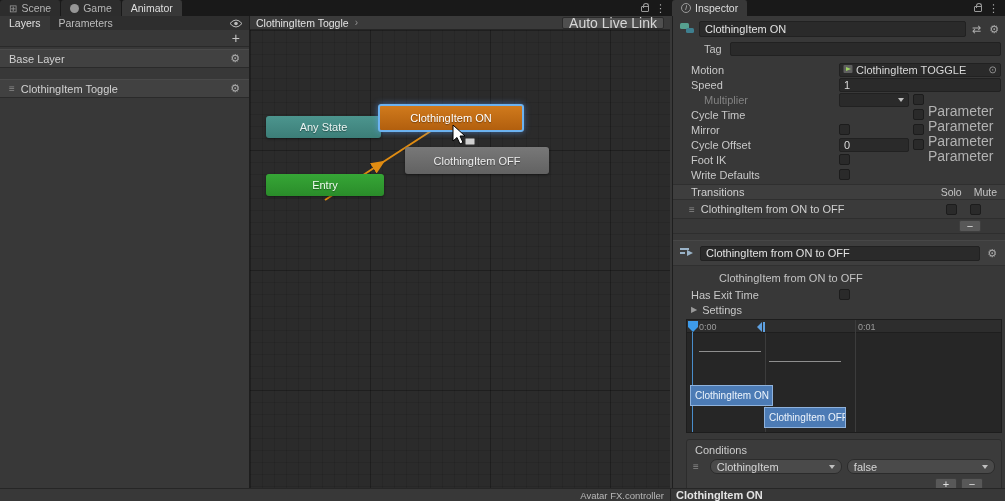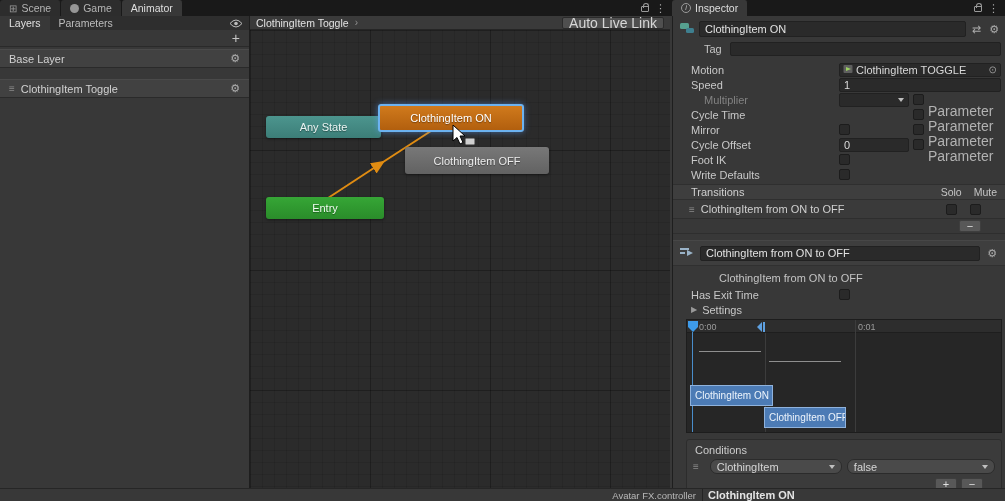--- a/index.html
+++ b/index.html
@@ -47,21 +47,21 @@
       linear-gradient(rgba(0,0,0,0.10) 1px, transparent 1px) 0 0/12px 12px,
       linear-gradient(90deg, rgba(0,0,0,0.10) 1px, transparent 1px) 0 0/12px 12px,
       linear-gradient(rgba(0,0,0,0.22) 1px, transparent 1px) 0 0/120px 120px,
       linear-gradient(90deg, rgba(0,0,0,0.22) 1px, transparent 1px) 0 0/120px 120px,
       #2B2B2B; }
   .edges { position:absolute; left:0; top:0; }
   .node { position:absolute; display:flex; align-items:center; justify-content:center; border-radius:3px; font-size:11px; box-shadow:0 1px 3px rgba(0,0,0,.45); text-shadow:0 1px 1px rgba(0,0,0,.4); }
   .node.anystate { left:16px; top:86px; width:115px; height:22px; background:linear-gradient(#4C958E,#3C7E78); color:#EAF5F3; }
   .node.on { left:128px; top:74px; width:146px; height:28px; background:linear-gradient(#D07A1C,#B25F0E); border:2px solid #6CB2F0; box-shadow:0 0 6px rgba(90,160,255,.55); color:#FFFFFF; }
   .node.off { left:155px; top:117px; width:144px; height:27px; background:linear-gradient(#787878,#626262); color:#ECECEC; }
-  .node.entry { left:16px; top:167px; width:118px; height:22px; background:linear-gradient(#36A636,#2A8C2A); color:#F0FFF0; }
+  .node.entry { left:16px; top:144px; width:118px; height:22px; background:linear-gradient(#36A636,#2A8C2A); color:#F0FFF0; }
   .cursor { position:absolute; left:201px; top:94px; z-index:9; }
 
   
   .inspector { position:absolute; left:672px; top:16px; width:333px; height:472px; background:#383838; border-left:1px solid #1E1E1E; overflow:hidden; }
   .insp-header { padding:4px 4px 6px 6px; }
   .ih-row1 { display:flex; align-items:center; gap:4px; }
   .namefield { flex:1; height:16px; background:#2A2A2A; border:1px solid #212121; border-radius:2px; padding:0 5px; line-height:14px; color:#E2E2E2; }
   .namefield.small { height:15px; line-height:13px; }
   .mini-glyph { color:#ABABAB; font-size:11px; padding:0 2px; }
   .ih-row2 { display:flex; align-items:center; gap:8px; margin-top:4px; padding-left:25px; }
@@ -113,21 +113,21 @@
   
   .conditions { margin:6px 3px 0 13px; width:316px; background:#3B3B3B; border:1px solid #2C2C2C; border-radius:3px; padding:3px 4px 4px 4px; }
   .cond-title { padding:1px 4px 3px 4px; color:#CCCCCC; }
   .cond-row { display:flex; align-items:center; gap:5px; padding:0 2px; }
   .dd { height:15px; background:#4A4A4A; border:1px solid #2B2B2B; border-radius:7px; display:flex; align-items:center; padding:0 6px; color:#D6D6D6; }
   .dd1 { flex:0 0 132px; }
   .dd2 { flex:1; }
   .cond-foot { display:flex; justify-content:flex-end; gap:4px; margin-top:4px; padding-right:14px; }
 
   
-  .bottombar { position:absolute; left:0; top:488px; width:1005px; height:13px; background:#383838; border-top:1px solid #262626; display:flex; align-items:center;padding-left:32px; }
+  .bottombar { position:absolute; left:0; top:488px; width:1005px; height:13px; background:#383838; border-top:1px solid #262626; display:flex; align-items:center; }
   .bb-left { width:671px; height:100%; border-right:1px solid #232323; display:flex; justify-content:flex-end; align-items:center; padding-right:6px; font-size:9.5px; color:#B8B8B8; }
   .bb-right { flex:1; padding-left:5px; font-weight:bold; font-size:11px; color:#E4E4E4; }
 </style>
 </head>
 <body>
 
 <div class="app">
 
   <div class="topstrip">
     <div class="topstrip-left">

